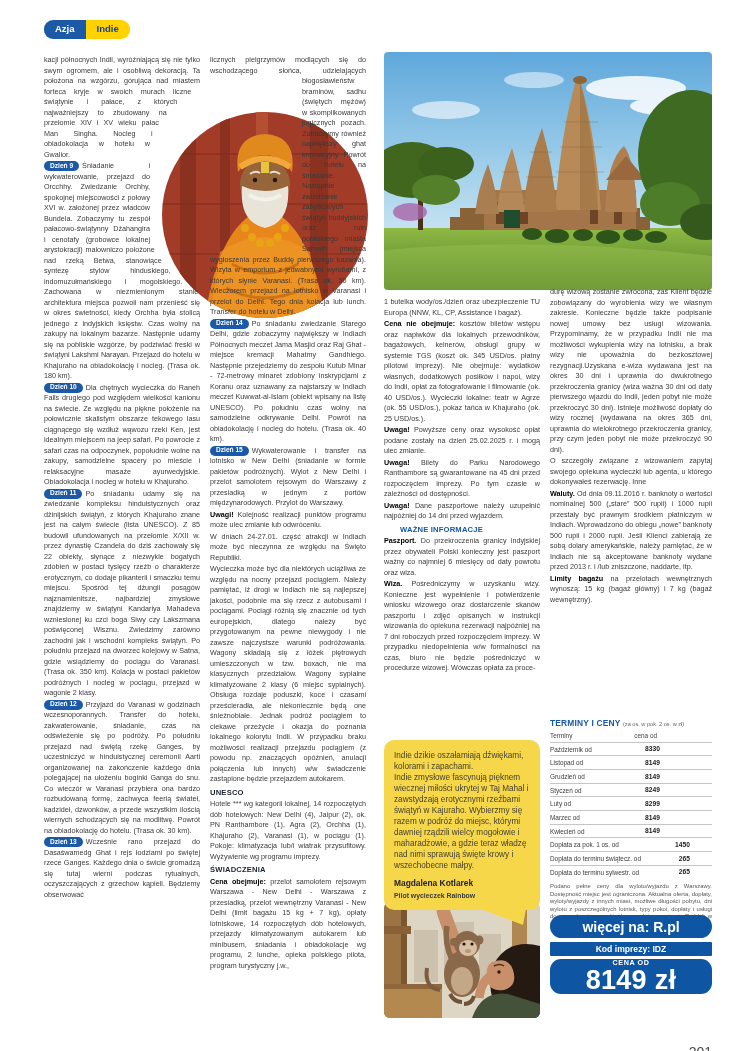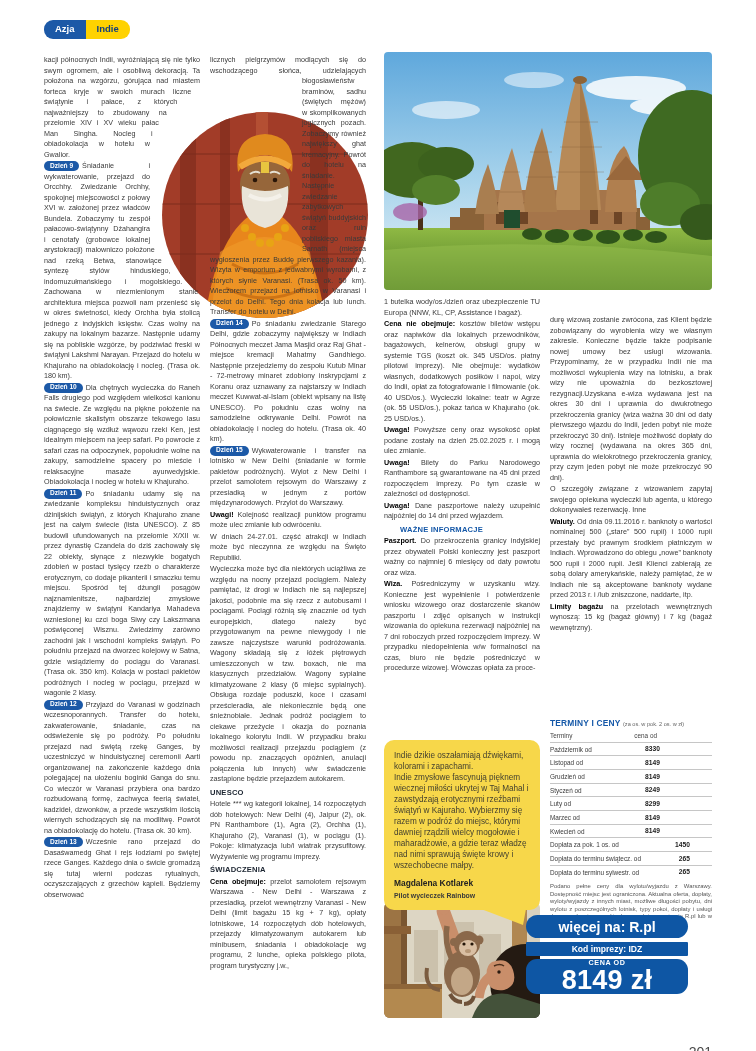--- a/index.html
+++ b/index.html
@@ -10,21 +10,21 @@
   .tag{font-weight:bold;font-size:9.5px;line-height:9.5px;padding:4px 11px 5px;}
   .tag-region{background:#1c59a7;color:#fff;border-radius:9px 0 0 9px;}
   .tag-country{background:#ffd200;color:#123f7e;border-radius:0 9px 9px 0;}
   
   .col{position:absolute;text-align:justify;font-size:7.2px;line-height:10.5px;z-index:2;}
   .col p{margin:0 0 1px 0;}
   .col .lead{color:#000;}
   #col1{left:44px;top:55px;width:156px;height:962px;}
   #col2{left:210px;top:55px;width:156px;height:962px;}
   #col3{left:384px;top:297px;width:156px;height:440px;}
-  #col4{left:550px;top:315px;width:162px;height:410px;}
+  #col4{left:550px;top:287px;width:162px;height:410px;}
   .badge{display:inline-block;background:#1c59a7;color:#fff;font-weight:bold;font-size:6.6px;
          line-height:8.6px;padding:0.5px 6px 1px;border-radius:6px;margin-right:3px;
          position:relative;top:-0.5px;white-space:nowrap;}
   .h-black{font-weight:bold;color:#1b2430;font-size:7.6px;margin:3px 0 1px;letter-spacing:.2px;text-align:left;}
   .h-blue{font-weight:bold;color:#1558a8;font-size:7.6px;margin:3px 16px 1px;letter-spacing:.2px;text-align:left;}
   
   .wrap1{float:right;width:50px;height:235px;margin-top:28px;
          shape-outside:circle(106px at 100px 135px);shape-margin:4px;}
   .wrap2{float:left;width:92px;height:165px;margin-top:30px;
          shape-outside:circle(106px at 55px 133px);shape-margin:4px;}
@@ -48,21 +48,21 @@
   .pr-title{color:#1558a8;font-weight:bold;font-size:8.4px;letter-spacing:.2px;}
   .pr-title .pr-note{color:#666;font-weight:normal;font-size:5.6px;letter-spacing:0;}
   .pr-hd{position:relative;padding:4px 0 2.5px;font-size:6.4px;color:#444;}
   .pr-hd .ph2{position:absolute;right:55px;top:4px;}
   .pr-row{position:relative;border-top:0.8px solid #c6c6c6;padding:3.1px 0 2.6px;font-size:6.4px;color:#3a3a3a;}
   .pr-row:last-of-type{border-bottom:0.8px solid #c6c6c6;}
   .pr-row .val{position:absolute;top:2.8px;font-weight:bold;color:#1b1b1b;font-size:6.7px;}
   .val.mid{right:52px;} .val.rgt{right:22px;}
   .pr-foot{font-size:5.9px;line-height:7.4px;color:#555;margin-top:5px;text-align:justify;}
   
-  .btn{position:absolute;left:526px;width:162px;background:#0e56a4;color:#fff;font-weight:bold;
+  .btn{position:absolute;left:550px;width:162px;background:#0e56a4;color:#fff;font-weight:bold;
        display:flex;align-items:center;justify-content:center;z-index:3;box-sizing:border-box;}
   #btn-more{top:915px;height:23px;border-radius:12px;font-size:14px;}
   #btn-code{top:942px;height:14px;border-radius:1px;font-size:8.6px;}
   #btn-price{top:959px;height:35px;border-radius:11px;flex-direction:column;line-height:1;}
   #btn-price .small{font-size:7.2px;letter-spacing:.6px;margin-bottom:1.5px;}
   #btn-price .big{font-size:27px;letter-spacing:.3px;}
   
   #pageno{position:absolute;right:44px;top:1044px;font-size:14px;color:#4a4a4a;z-index:2;}
 </style>
 </head>

